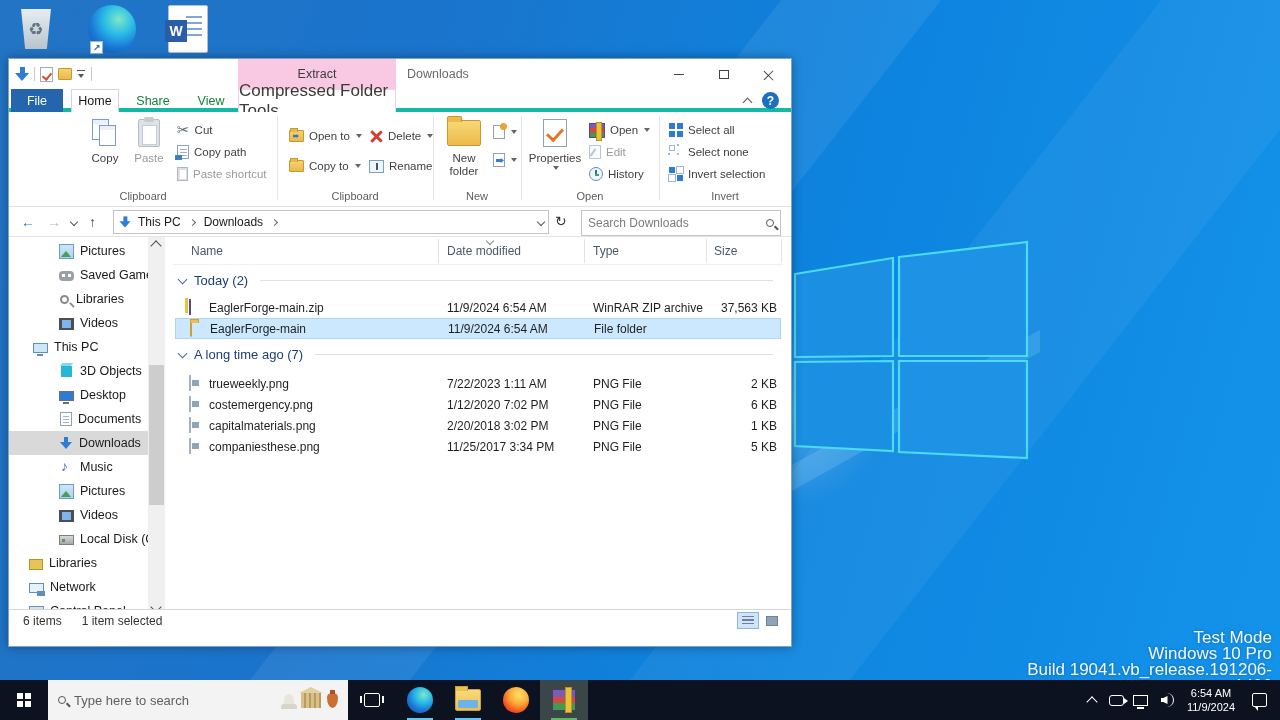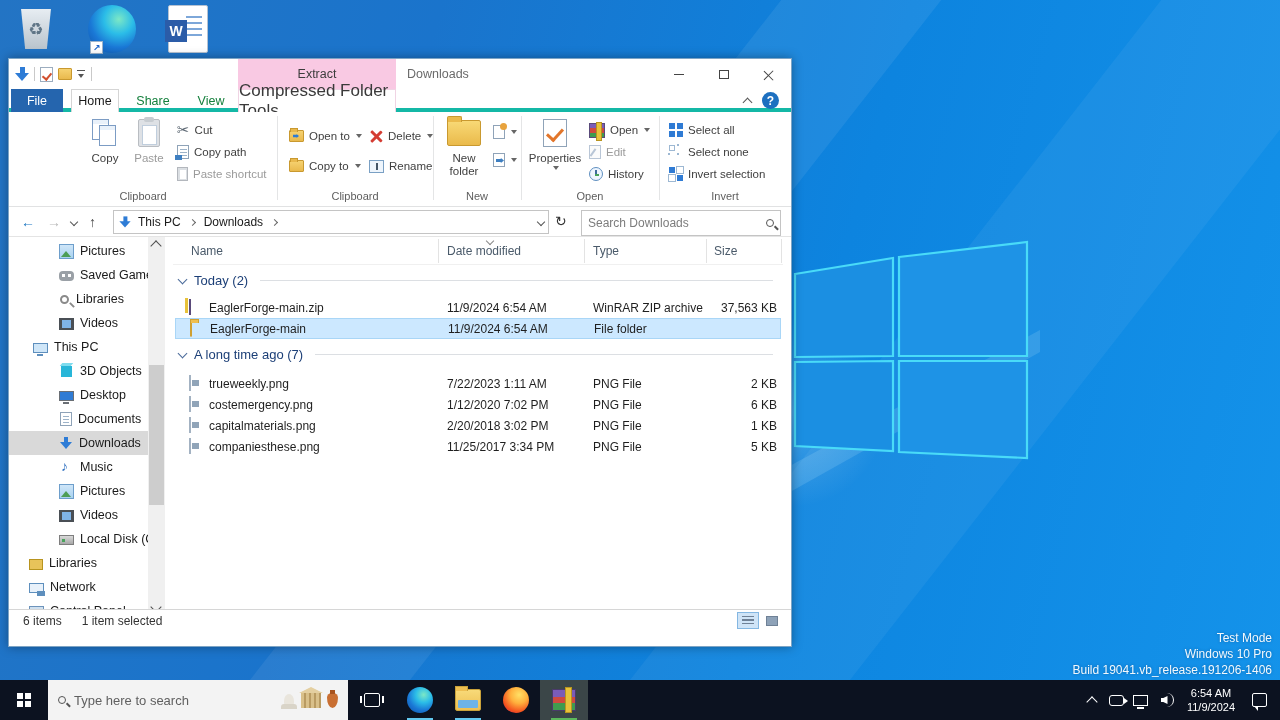--- a/index.html
+++ b/index.html
@@ -20,21 +20,21 @@
   .shortcut-badge{position:absolute;left:4px;bottom:2px;width:13px;height:13px;background:#fff;border:1px solid #9db4cc;display:flex;align-items:center;justify-content:center}
   .shortcut-badge::before{content:"\2197";color:#1b63c9;font-size:9px;font-weight:bold}
   .word-page{width:40px;height:48px;background:#fff;border:1px solid #b5c2d2;border-radius:2px;position:relative}
   .word-page::before{content:"";position:absolute;right:5px;top:10px;width:16px;height:2px;background:#7da7d9;box-shadow:0 6px 0 #7da7d9,0 12px 0 #7da7d9,0 18px 0 #7da7d9}
   .word-w{position:absolute;left:-4px;top:14px;width:22px;height:22px;background:#2b5ca8;color:#fff;font-weight:bold;font-size:14px;display:flex;align-items:center;justify-content:center}
 
   
   .watermark{position:absolute;right:6px;top:608px;width:260px;color:#fff;text-align:right}
   .wm-logo{display:flex;justify-content:flex-end;align-items:center;gap:4px;opacity:.72;margin-right:28px}
   .wm-word{font-size:35px;font-weight:bold;letter-spacing:1px;color:rgba(255,255,255,.85)}
-  .wm-lines{position:absolute;right:2px;top:22px;line-height:16px;font-size:12px;color:rgba(255,255,255,.95);text-shadow:0 0 3px rgba(0,40,90,.4)}
+  .wm-lines{position:absolute;right:2px;top:22px;line-height:16px;font-size:17px;color:rgba(255,255,255,.95);text-shadow:0 0 3px rgba(0,40,90,.4)}
 
   
   .window{position:absolute;left:8px;top:58px;width:784px;height:589px;background:#fff;border:1px solid #7da4c5;box-shadow:0 0 10px rgba(0,0,0,.35)}
   .titlebar{position:relative;height:30px;background:#fff}
   .qat{position:absolute;left:6px;top:0;height:30px;display:flex;align-items:center;gap:5px}
   .qat-sep{width:1px;height:14px;background:#c9c9c9}
   .dl-arrow{width:14px;height:14px;position:relative}
   .dl-arrow::before{content:"";position:absolute;left:4.5px;top:0;width:5px;height:7px;background:#2e7cd6}
   .dl-arrow::after{content:"";position:absolute;left:0;top:6px;border-left:7px solid transparent;border-right:7px solid transparent;border-top:8px solid #2e7cd6}
   .qat-check{width:13px;height:15px;background:#fff;border:1px solid #9cadbf;position:relative}

